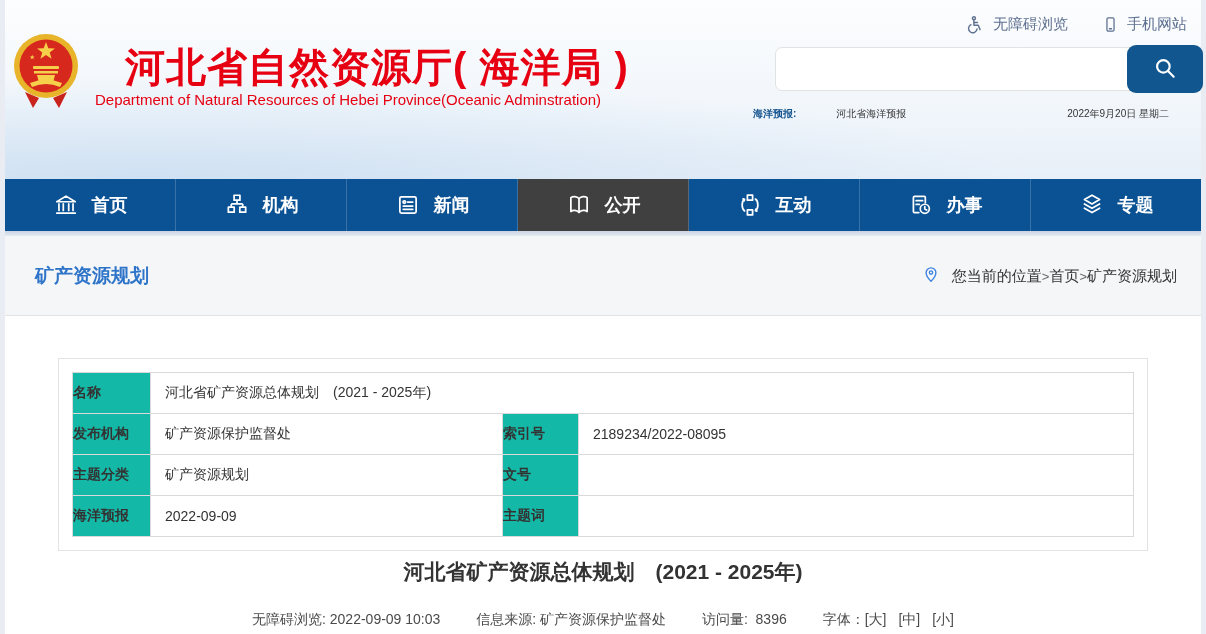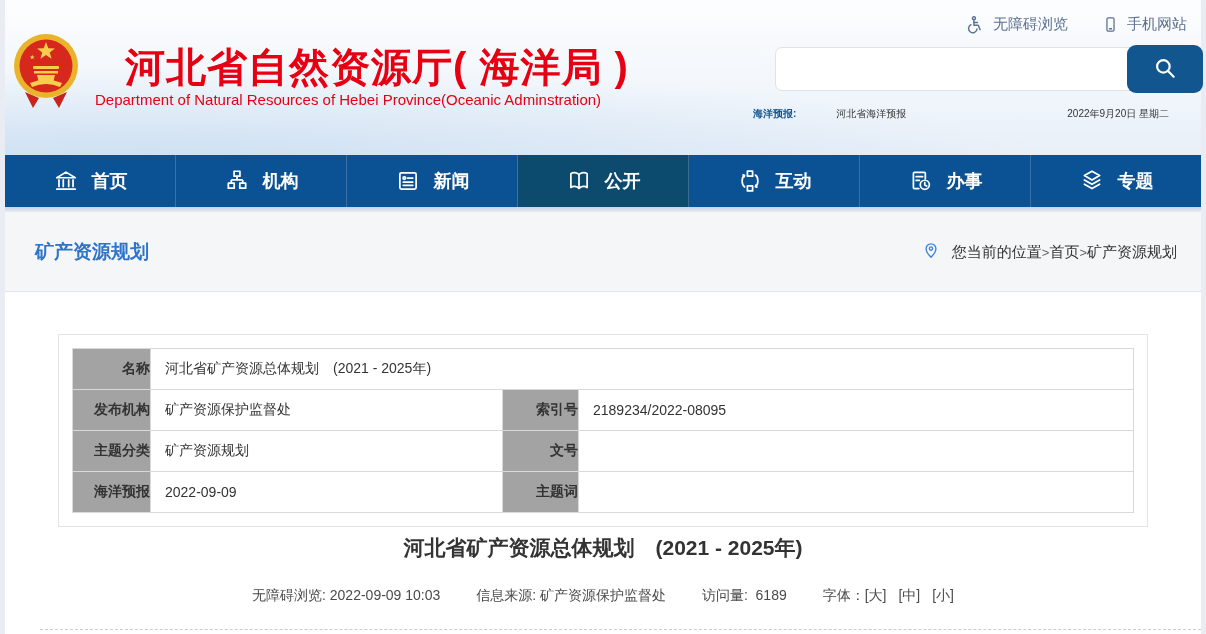--- a/index.html
+++ b/index.html
@@ -9,21 +9,21 @@
     font-family:"Liberation Sans","DejaVu Sans",sans-serif;
     position:relative;
   }
   .container {
     position:absolute; left:5px; top:0; width:1196px; height:634px;
     background:#ffffff;
   }
 
   
   .header {
-    position:relative; height:155px;
+    position:relative; height:179px;
     background:
       radial-gradient(120% 95% at 12% 100%, rgba(186,212,238,.55), rgba(186,212,238,0) 60%),
       linear-gradient(180deg,#fcfdfe 0%,#f1f6fb 60%,#e7eff8 100%);
   }
   .top-links {
     position:absolute; top:15px; right:14px;
     display:flex; align-items:center; gap:34px;
     color:#5e7090; font-size:15px;
   }
   .top-link { display:flex; align-items:center; gap:8px; cursor:pointer; }
@@ -62,21 +62,21 @@
   .forecast-date { margin-left:auto; }
 
   
   .nav { height:52px; background:#0b5294; display:flex; }
   .nav-item {
     flex:1; display:flex; align-items:center; justify-content:center; gap:13px;
     color:#fff; font-size:18px; font-weight:bold; cursor:pointer;
     border-right:1px solid rgba(140,175,210,.35);
   }
   .nav-item:last-child { border-right:none; }
-  .nav-item.active { background:#0c4a6e; }
+  .nav-item.active { background:#404040; }
   .nav-item svg { display:block; }
   .nav-strip { height:5px; background:linear-gradient(180deg,#c9d4e2,#e4eaf1); }
 
   
   .crumb-band {
     position:relative; height:80px; background:#f5f6f8;
     border-bottom:1px solid #e2e3e7;
   }
   .section-title {
     position:absolute; left:30px; top:50%; transform:translateY(-50%);
@@ -95,21 +95,21 @@
   .table-wrapper {
     position:absolute; left:53px; top:42px; width:1090px;
     border:1px solid #e3e3e3; background:#fff; padding:13px;
   }
   table.info { border-collapse:collapse; width:100%; table-layout:fixed; }
   table.info td {
     border:1px solid #d9d9d9; height:41px; font-size:14px; color:#333;
     vertical-align:middle;
   }
   td.lbl {
-    background:#a3a3a3; font-weight:bold; text-align:right; color:#222;
+    background:#14b8a6; font-weight:bold; text-align:left; color:#222;
   }
   td.val { padding-left:14px; text-align:left; }
 
   .article-title {
     position:absolute; left:0; top:242px; width:100%; text-align:center;
     font-size:21px; font-weight:bold; color:#333;
   }
   .article-meta {
     position:absolute; left:0; top:295px; width:100%; text-align:center;
     font-size:14px; color:#4a4a4a;
@@ -316,20 +316,20 @@
         </tr>
       </tbody>
         </table>
     </div>
 
     <div class="article-title">河北省矿产资源总体规划　(2021 - 2025年)</div>
 
     <div class="article-meta">
       <span class="meta-seg"><span class="meta-label">无障碍浏览: </span><span>2022-09-09 10:03</span></span>
       <span class="meta-seg"><span class="meta-label">信息来源: </span><span>矿产资源保护监督处</span></span>
-      <span class="meta-seg"><span class="meta-label">访问量:</span>&nbsp;&nbsp;<span>6189</span></span>
+      <span class="meta-seg"><span class="meta-label">访问量:</span>&nbsp;&nbsp;<span>8396</span></span>
       <span class="meta-seg"><span class="meta-label">字体：</span><span class="font-opt" style="margin-left:0">[大]</span><span class="font-opt">[中]</span><span class="font-opt">[小]</span></span>
     </div>
 
     <div class="dashed-line"></div>
   </div>
 
 </div>
 
 </body></html>

